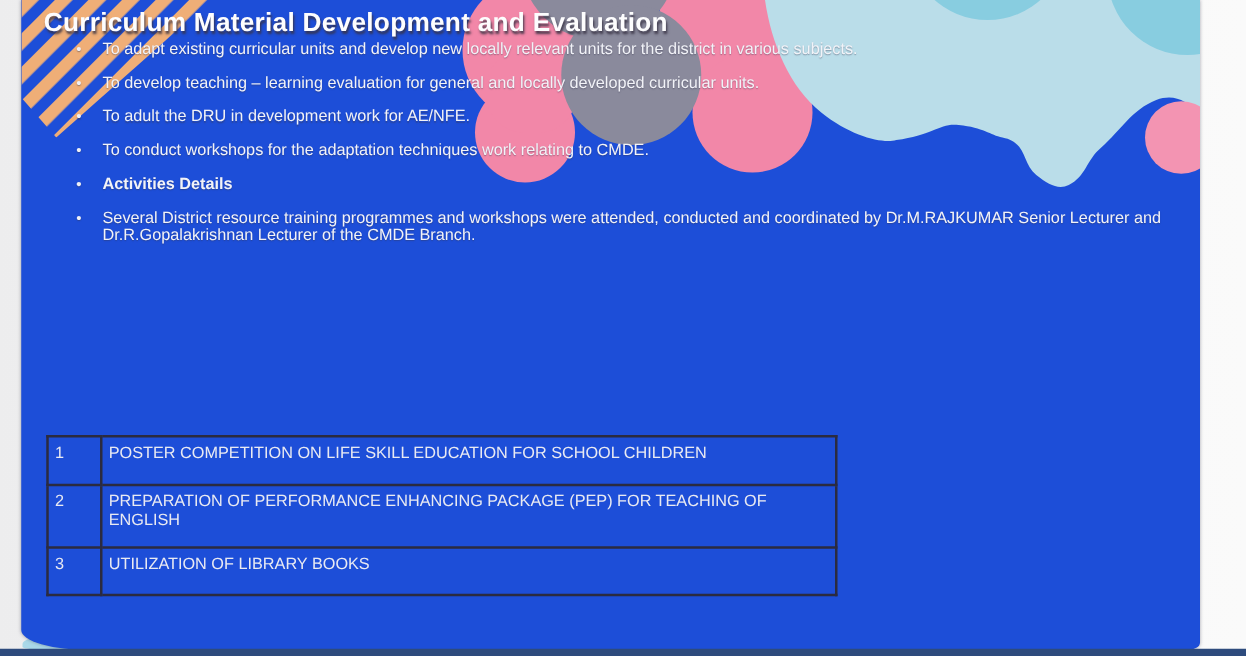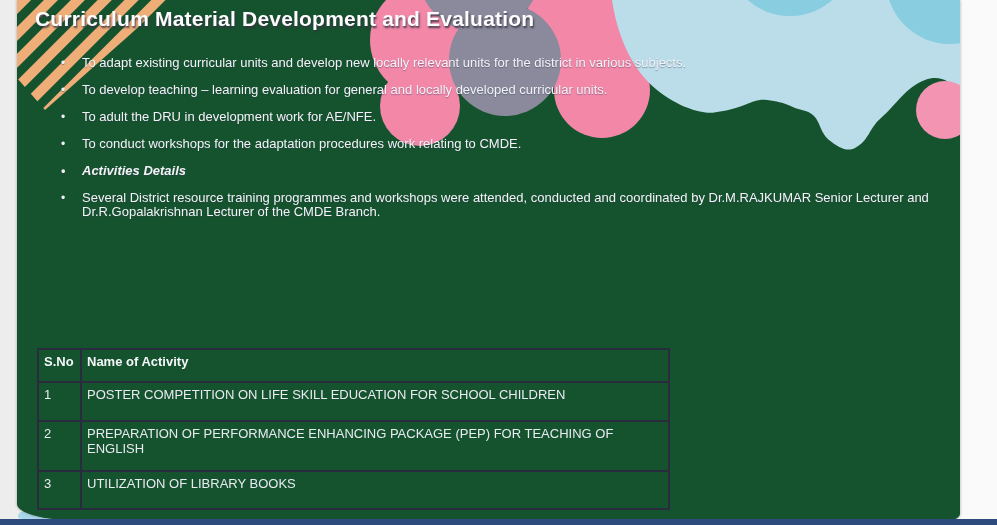--- a/index.html
+++ b/index.html
@@ -23,52 +23,52 @@
   .bottom-bar{
     position:absolute;left:0;bottom:0;width:997px;height:6px;z-index:10;
   }
   .title{
     position:absolute;left:18px;top:7px;width:880px;
     font-size:21px;font-weight:bold;color:#fdfdfe;letter-spacing:.2px;
     text-shadow:1px 2px 2px rgba(55,50,68,.9);
     z-index:3;
   }
   ul.bullets{
-    position:absolute;left:65px;top:56px;width:862px;margin:0;padding:0;
+    position:absolute;left:65px;top:32px;width:862px;margin:0;padding:0;
     list-style:none;z-index:3;
   }
   ul.bullets li{
     position:relative;margin:0 0 13px 0;color:#f2f3f8;font-size:13px;
     line-height:14px;text-shadow:0 1px 1px rgba(55,55,80,.45);
   }
   ul.bullets li::before{
     content:"\2022";position:absolute;left:-21px;top:0;font-size:12px;color:#eef0f6;
   }
-  ul.bullets li.bold{font-weight:bold;font-style:italic;}
+  ul.bullets li.bold{font-weight:bold;}
   table.activities{
     position:absolute;left:20px;top:348px;width:633px;z-index:3;
     border-collapse:collapse;table-layout:fixed;
   }
   table.activities td,table.activities th{
     border:2px solid #2b2b40;vertical-align:top;text-align:left;
     padding:4px 5px 0 5px;font-size:13px;line-height:15px;color:#e9eaf2;
   }
   table.activities th{font-weight:bold;color:#f5f6fa;}
   col.c-sno{width:43px;}
   tr.h-row{height:33px;}
   tr.r-1{height:39px;}
   tr.r-2{height:50px;}
   tr.r-3{height:38px;}
 </style>
 </head>
 <body>
 
 <div class="cyan-sliver" style="background: rgb(169, 216, 232);"></div>
 
-<div class="slide" style="background: #14532d;">
+<div class="slide" style="background: #1d4ed8;">
 
   <svg class="deco" width="943" height="520" viewBox="0 0 943 520">
     <defs>
       <pattern id="stripes" patternUnits="userSpaceOnUse" width="19" height="19" patternTransform="rotate(45)">
         <rect x="0" y="0" width="10" height="19" fill="#efae77"></rect>
       </pattern>
       <clipPath id="stripeClip">
         <polygon points="0,0 152,0 28,110 0,78"></polygon>
       </clipPath>
     </defs>
@@ -106,35 +106,31 @@
       <rect x="-20" y="-20" width="220" height="170" fill="url(#stripes)"></rect>
     </g>
   </svg>
 
   <div class="title">Curriculum Material Development and Evaluation</div>
 
   <ul class="bullets">
     <li>To adapt existing curricular units and develop new locally relevant units for the district in various subjects.</li>
     <li>To develop teaching – learning evaluation for general and locally developed curricular units.</li>
     <li>To adult the DRU in development work for AE/NFE.</li>
-    <li>To conduct workshops for the adaptation procedures work relating to CMDE.</li>
+    <li>To conduct workshops for the adaptation techniques work relating to CMDE.</li>
     <li class="bold">Activities Details</li>
     <li>Several District resource training programmes and workshops were attended, conducted and coordinated by Dr.M.RAJKUMAR Senior Lecturer and Dr.R.Gopalakrishnan Lecturer of the CMDE Branch.</li>
   </ul>
 
   <table class="activities">
     <colgroup>
         <col class="c-sno">
         <col>
       </colgroup>
     <tbody>
-        <tr class="h-row">
-      <th>S.No</th>
-      <th>Name of Activity</th>
-    </tr>
     <tr class="r-1">
       <td>1</td>
       <td>POSTER COMPETITION ON LIFE SKILL EDUCATION FOR SCHOOL CHILDREN</td>
     </tr>
     <tr class="r-2">
       <td>2</td>
       <td>PREPARATION OF PERFORMANCE ENHANCING PACKAGE (PEP) FOR TEACHING OF ENGLISH</td>
     </tr>
     <tr class="r-3">
       <td>3</td>

